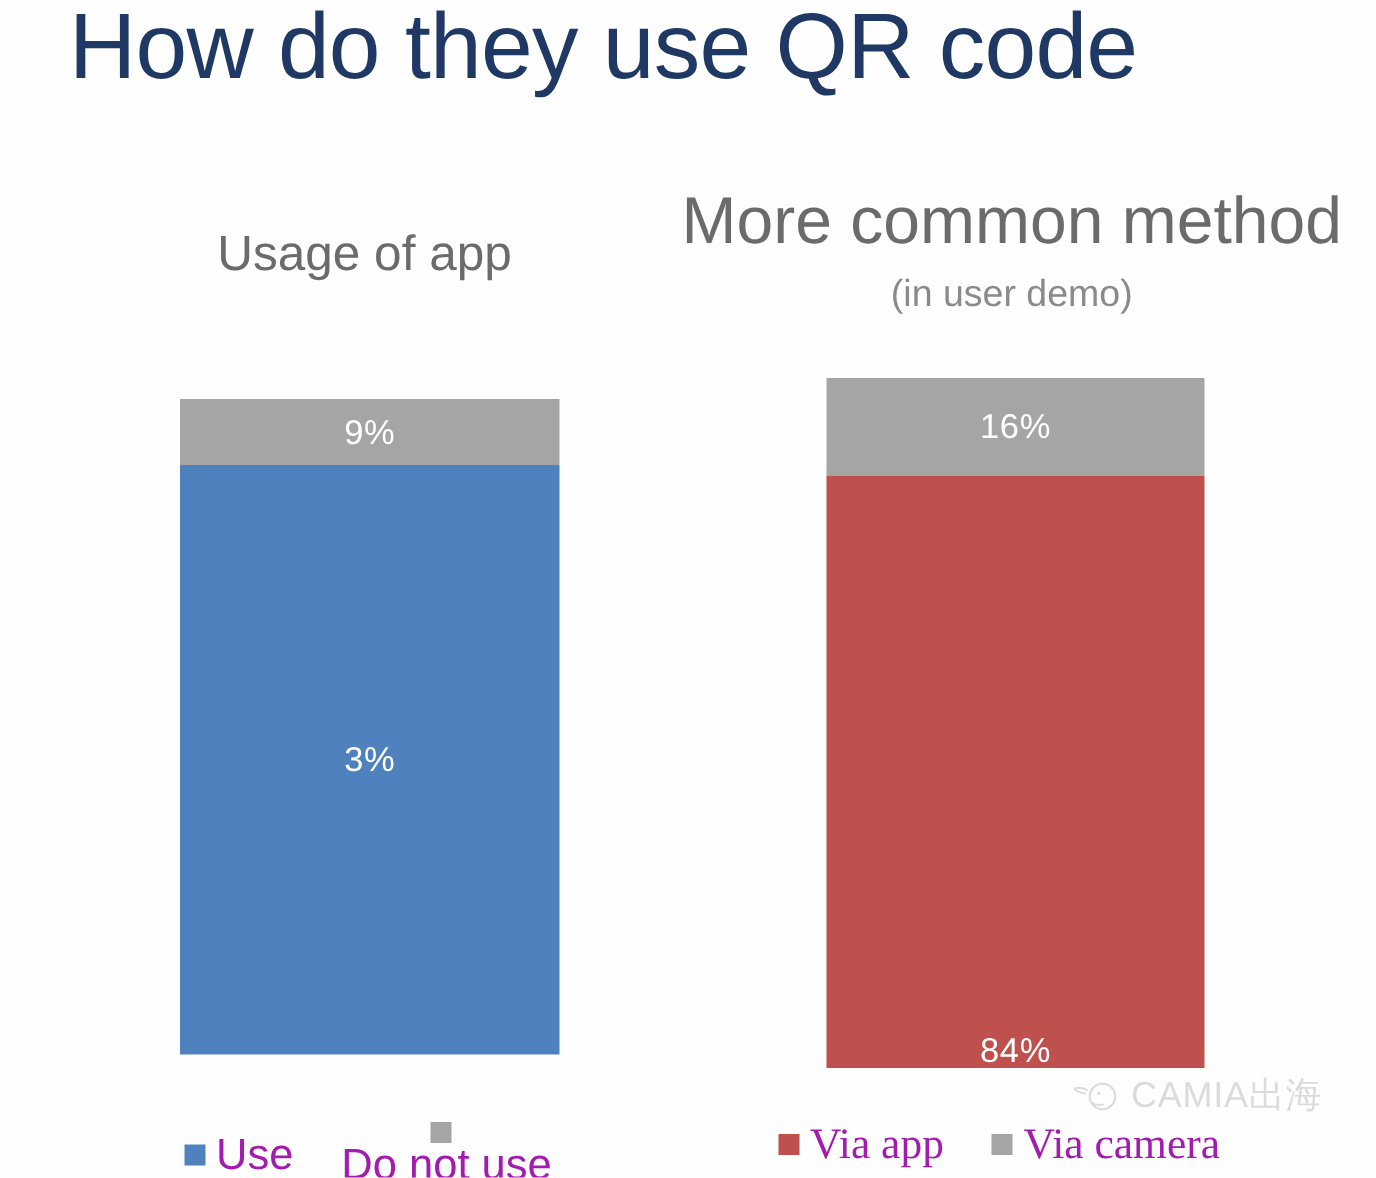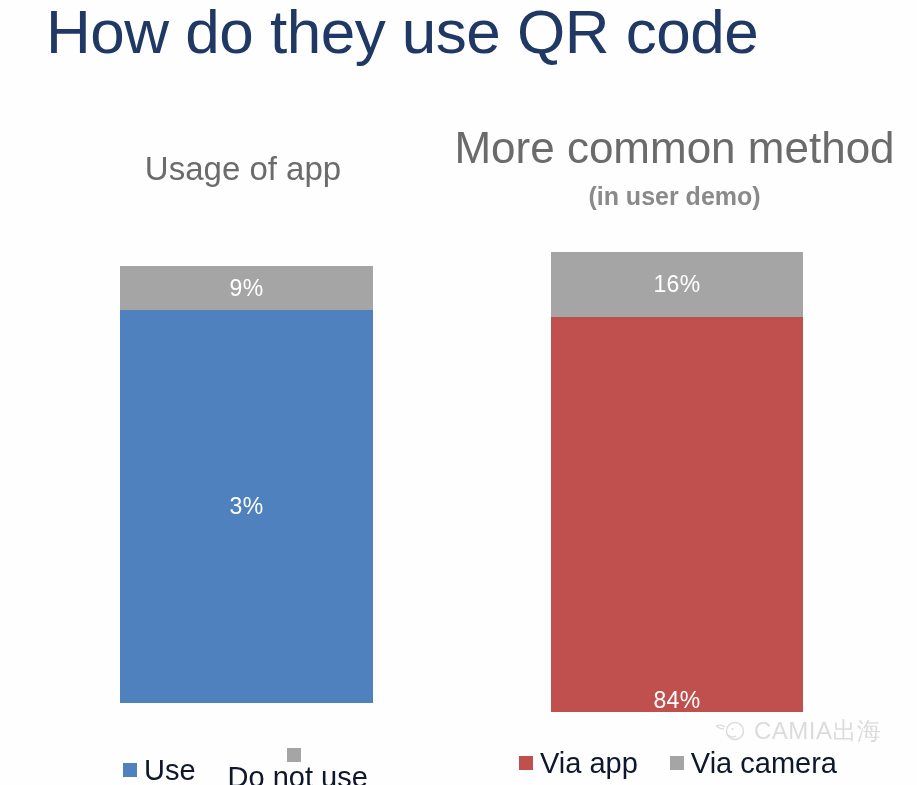--- a/index.html
+++ b/index.html
@@ -61,21 +61,20 @@
   .chart-subtitle {
     position: absolute;
     top: 180px;
     left: -4px;
     width: 100%;
     text-align: center;
     font-size: 25px;
     line-height: 32px;
     color: #8a8a8a;
     white-space: nowrap;
-    font-weight: bold;
   }
 
   
   .bar-stack {
     position: absolute;
     display: flex;
     flex-direction: column;
   }
   .bar-stack.left-bar  { left: 85px;  top: 266px; width: 253px; height: 437px; }
   .bar-stack.right-bar { left: 111px; top: 252px; width: 252px; height: 460px; }
@@ -104,21 +103,21 @@
   .right-bar .seg-top { height: 73px; }
   .right-bar .seg-bot { height: 446px; align-items: flex-end; }
 
   
   .legend {
     position: absolute;
     display: flex;
     align-items: center;
   }
   .legend.left-legend  { left: 88px;  top: 748px; }
-  .legend.right-legend { left: 519px; top: 748px; }
+  .legend.right-legend { left: 519px; top: 748px; font-family: Liberation Serif, serif; }
 
   .legend-item {
     display: flex;
     align-items: center;
     white-space: nowrap;
   }
   .legend.left-legend  .legend-item + .legend-item { margin-left: 32px; flex-direction: column; }
   .legend.right-legend .legend-item + .legend-item { margin-left: 32px; }
 
   .legend-swatch {
@@ -127,21 +126,21 @@
     margin-right: 7px;
     flex: none;
   }
   .legend-swatch.blue { background: #4e81bd; }
   .legend-swatch.gray { background: #a5a5a5; }
   .legend-swatch.red  { background: #c0504d; }
 
   .legend-label {
     font-size: 29px;
     line-height: 30px;
-    color: #0f172a;
+    color: #a21caf;
     font-weight: 400;
   }
 
   
   .watermark {
     position: absolute;
     left: 714px;
     top: 718px;
     display: flex;
     align-items: center;

